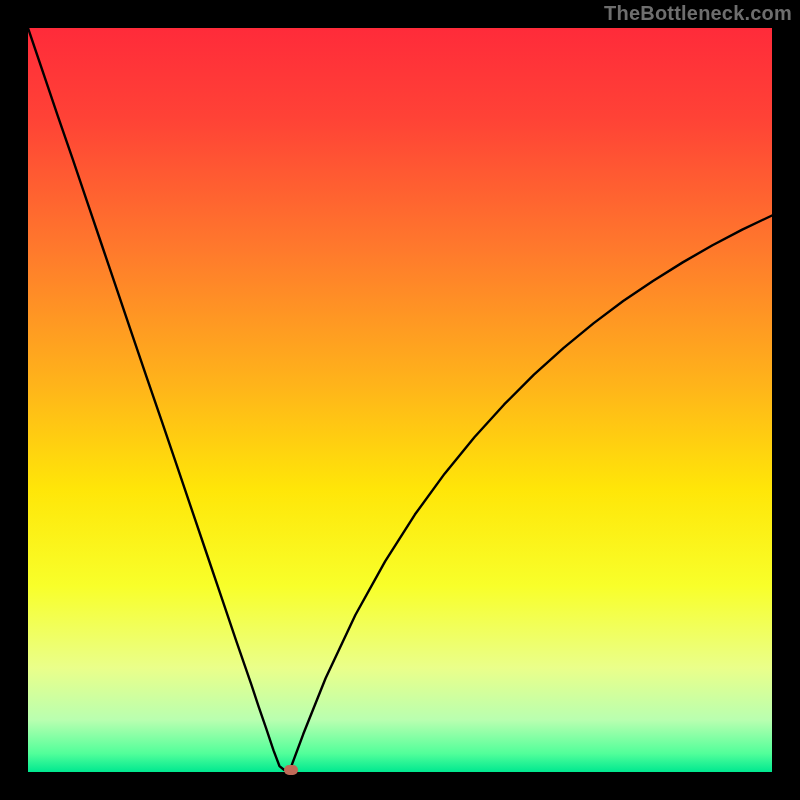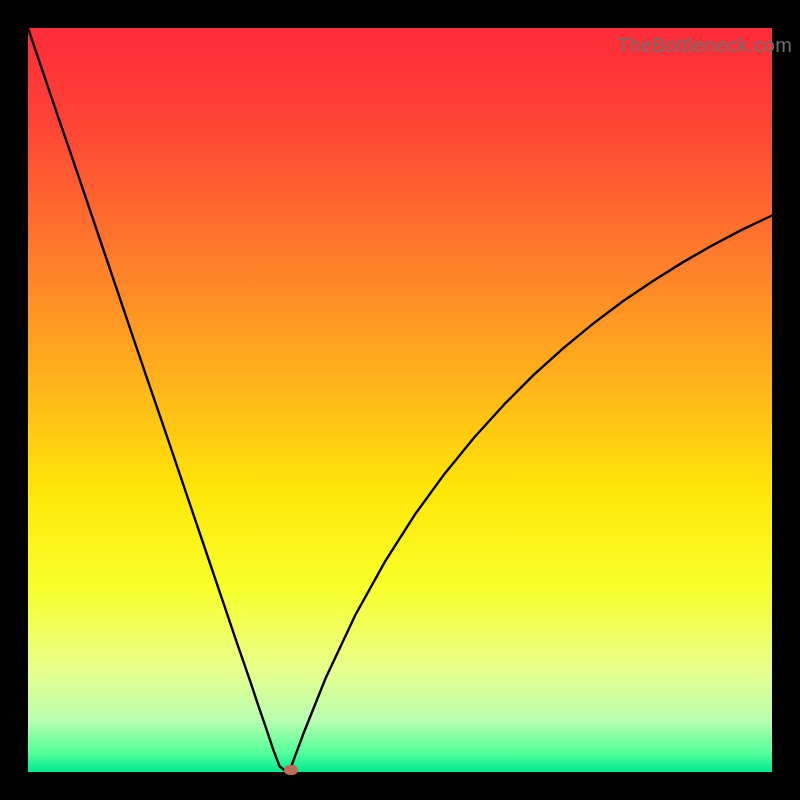--- a/index.html
+++ b/index.html
@@ -18,24 +18,23 @@
     width: 800px;
     height: 800px;
     background: #000;
   }
   .watermark {
     position: absolute;
     top: 2px;
     right: 8px;
     color: #6e6e6e;
     font-size: 20px;
-    font-weight: 400;
+    font-weight: 700;
     letter-spacing: 0.2px;
     z-index: 10;
-    margin-top: 32px;
   }
   .plot {
     position: absolute;
     left: 28px;
     top: 28px;
     width: 744px;
     height: 744px;
   }
   .plot svg {
     display: block;

